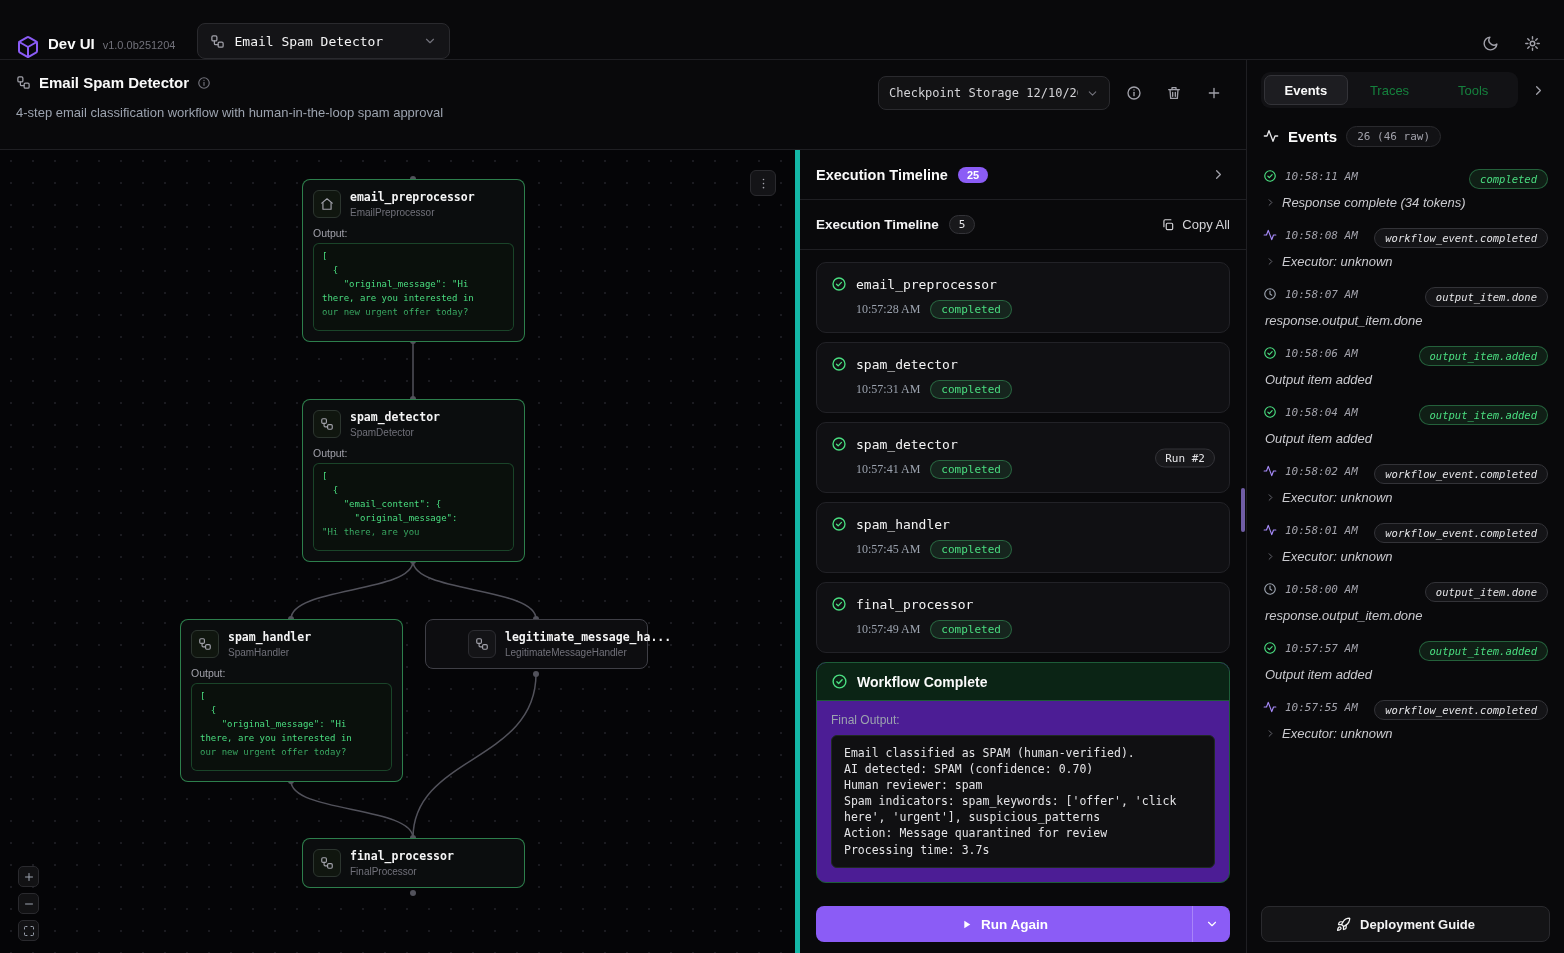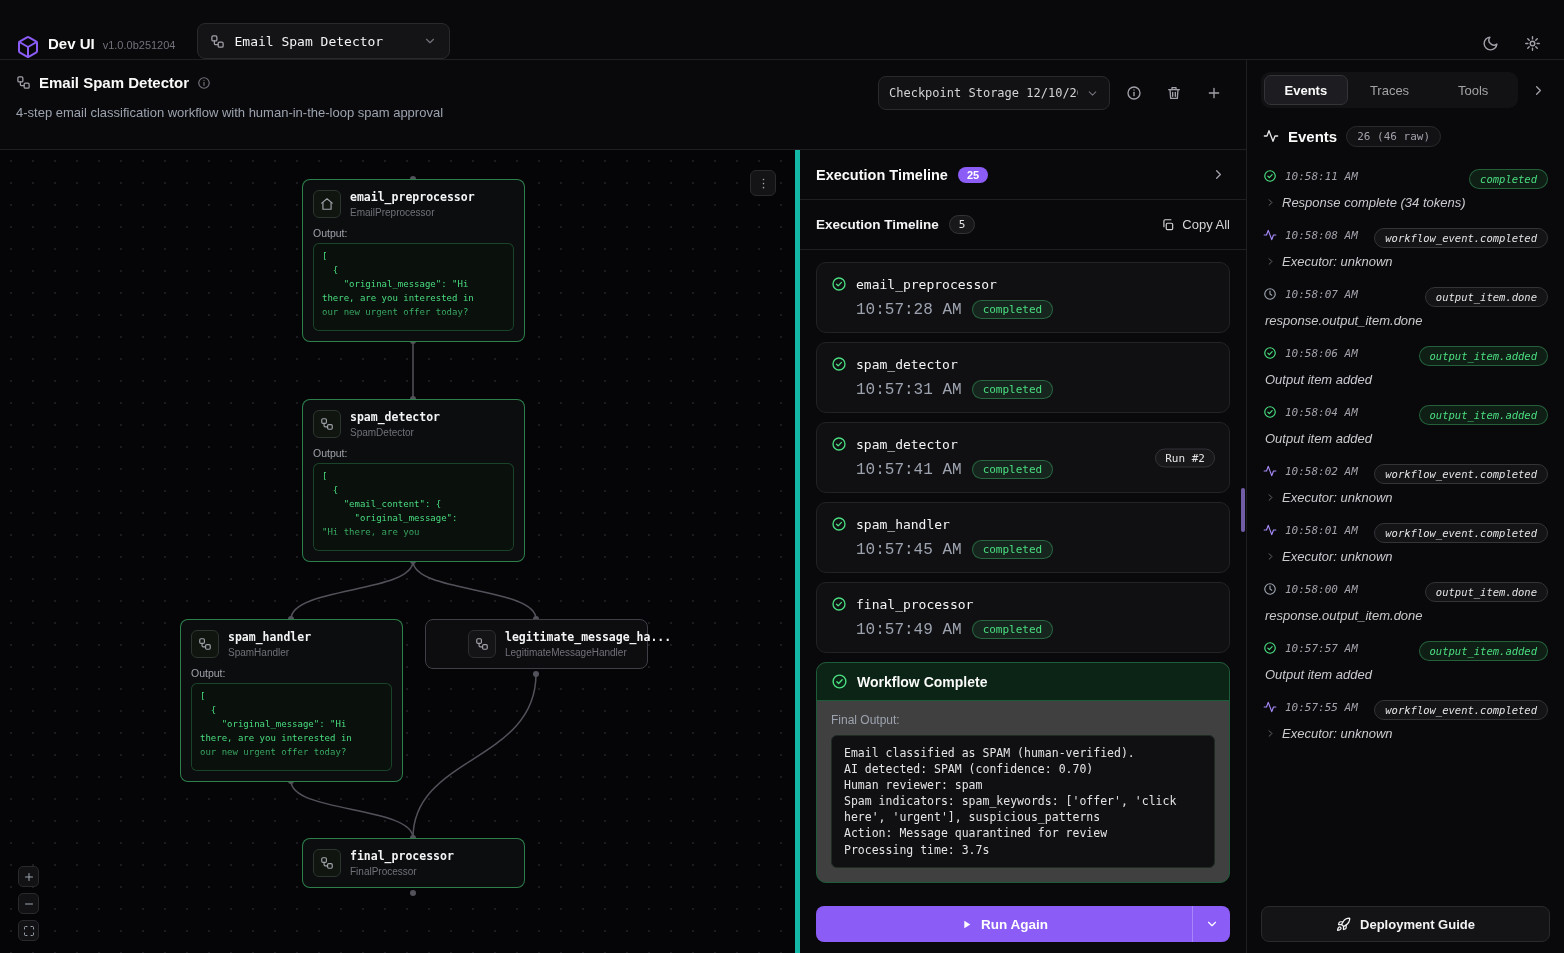--- a/index.html
+++ b/index.html
@@ -81,29 +81,29 @@
   .badge-dark { background:#18181b; border:1px solid #333338; color:#e4e4e7; font-size:11px;
     border-radius:999px; padding:2px 9px; font-family:"DejaVu Sans Mono",monospace; }
   .copy-all { display:flex; align-items:center; gap:7px; color:#d4d4d8; font-size:13px; background:none;
     border:none; cursor:pointer; }
   .tl-scroll { flex:1; overflow:hidden; padding:12px 16px 0 16px; }
   .tl-card { position:relative; background:#101013; border:1px solid #222227; border-radius:10px;
     padding:13px 14px; margin-bottom:9px; cursor:pointer; }
   .tl-card .r1 { display:flex; align-items:center; gap:9px; }
   .tl-name { font-family:"DejaVu Sans Mono",monospace; font-size:13px; color:#f4f4f5; }
   .tl-card .r2 { display:flex; align-items:center; gap:10px; margin-top:8px; padding-left:25px; }
-  .tl-time { font-family:Liberation Mono, monospace; font-size:16px; color:#9ca3af; }
+  .tl-time { font-family:Liberation Serif, serif; font-size:12px; color:#9ca3af; }
   .badge-green { background:rgba(74,222,128,.1); border:1px solid rgba(74,222,128,.35); color:#4ade80;
     font-family:"DejaVu Sans Mono",monospace; font-size:11px; border-radius:999px; padding:2px 10px; white-space:nowrap; }
   .run-badge { position:absolute; right:14px; top:50%; transform:translateY(-50%); }
   .green { color:#4ade80; }
   .purple { color:#a78bfa; }
   .grey { color:#9ca3af; }
 
-  .wf-complete { margin:4px 0 14px 0; border:1px solid #1d5c38; border-radius:10px; overflow:hidden; background:#404040; }
+  .wf-complete { margin:4px 0 14px 0; border:1px solid #1d5c38; border-radius:10px; overflow:hidden; background:#4c1d95; }
   .wf-head { display:flex; align-items:center; gap:9px; background:#0b2415; padding:10px 14px; border-bottom:1px solid #1d5c38; }
   .wf-title { font-size:14px; font-weight:bold; color:#fafafa; }
   .wf-body { padding:12px 14px 14px 14px; }
   .wf-label { font-size:12px; color:#9ca3af; margin-bottom:8px; }
   .wf-code { background:#101012; border:1px solid #1f2a22; border-radius:6px; padding:9px 12px;
     font-family:"DejaVu Sans Mono",monospace; font-size:11.5px; line-height:1.4; color:#e4e4e7; white-space:pre-wrap; }
 
   .tl-footer { flex:0 0 58px; padding:11px 16px; }
   .run-again { width:100%; height:36px; display:flex; align-items:stretch; background:#8b5cf6; border:none;
     border-radius:8px; color:#fff; cursor:pointer; overflow:hidden; }
@@ -111,21 +111,21 @@
     font-size:13.5px; font-weight:bold; }
   .run-caret { width:38px; display:flex; align-items:center; justify-content:center; border-left:1px solid rgba(255,255,255,.25); }
   .tl-scrollthumb { position:absolute; right:1px; top:338px; width:4px; height:44px; background:#a78bfa;
     opacity:.65; border-radius:2px; }
 
   
   .events-panel { flex:1; border-left:1px solid #1f1f23; display:flex; flex-direction:column; min-height:0; background:#09090b; }
   .tabs-row { flex:0 0 56px; display:flex; align-items:center; gap:8px; padding:12px 14px 8px 14px; }
   .tabs { flex:1; display:flex; background:#121215; border-radius:9px; padding:3px; }
   .tab { flex:1; height:30px; display:flex; align-items:center; justify-content:center; font-size:13px;
-    color:#a3a3a3; border-radius:7px; cursor:pointer; border:1px solid transparent; }
+    color:#15803d; border-radius:7px; cursor:pointer; border:1px solid transparent; }
   .tab.active { background:#1d1d21; border-color:#333338; color:#fafafa; font-weight:bold; }
   .collapse-btn { width:24px; height:24px; display:flex; align-items:center; justify-content:center;
     color:#a1a1aa; background:none; border:none; cursor:pointer; }
   .events-header { flex:0 0 40px; display:flex; align-items:center; gap:9px; padding:0 16px; }
   .events-title { font-size:15px; font-weight:bold; color:#fafafa; }
   .events-count { background:#121215; border:1px solid #2a2a2e; color:#a1a1aa; font-size:11px;
     font-family:"DejaVu Sans Mono",monospace; border-radius:999px; padding:3px 10px; }
   .events-list { flex:1; overflow:hidden; padding:4px 16px 0 16px; }
   .ev { padding:9px 0; cursor:pointer;font-style:italic; }
   .ev-top { display:flex; align-items:flex-start; gap:8px; }

